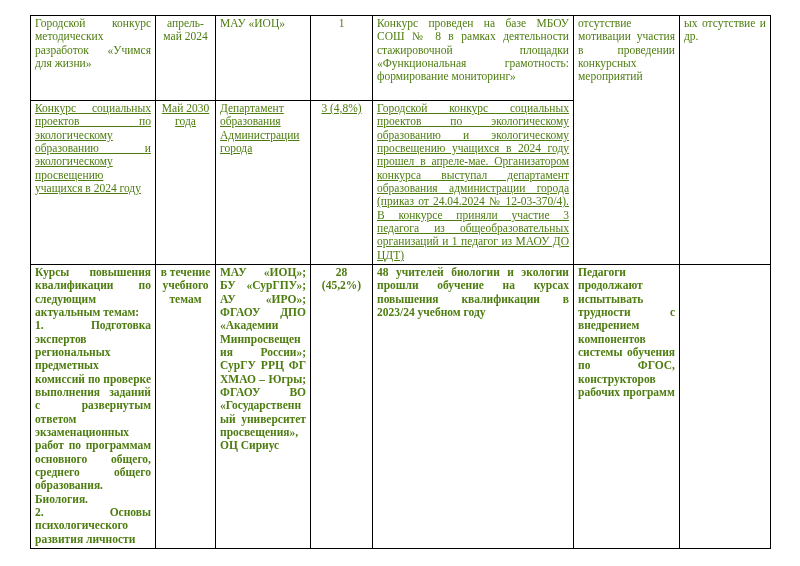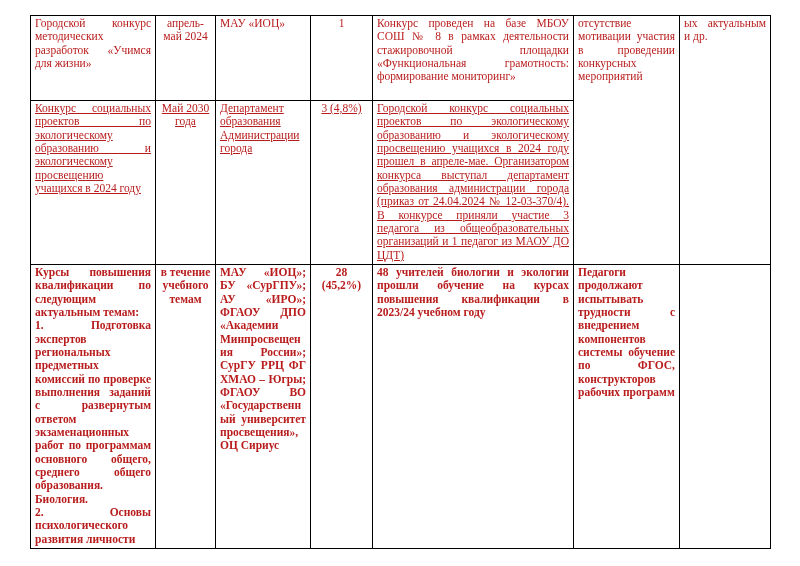--- a/index.html
+++ b/index.html
@@ -7,21 +7,21 @@
     padding: 0;
     background: #ffffff;
   }
   .page {
     position: relative;
     width: 800px;
     height: 566px;
     background: #ffffff;
     overflow: hidden;
     font-family: "Liberation Serif", "DejaVu Serif", serif;
-    color: #b91c1c;
+    color: #4d7c0f;
   }
   table.doc {
     position: absolute;
     left: 30px;
     top: 15px;
     width: 740px;
     border-collapse: collapse;
     table-layout: fixed;
     font-size: 11.5px;
     line-height: 1.16;
@@ -55,35 +55,35 @@
       <col style="width:91px">
     </colgroup>
     <tbody>
       <tr class="r1">
         <td class="just">Городской конкурс методических разработок «Учимся для жизни»</td>
         <td class="ctr">апрель-май 2024</td>
         <td class="just">МАУ «ИОЦ»</td>
         <td class="ctr">1</td>
         <td class="just">Конкурс проведен на базе МБОУ СОШ № 8 в рамках деятельности стажировочной площадки «Функциональная грамотность: формирование  мониторинг»</td>
         <td class="just" rowspan="2">отсутствие мотивации участия в проведении конкурсных мероприятий</td>
-        <td class="just" rowspan="2">ых актуальным и др.</td>
+        <td class="just" rowspan="2">ых отсутствие и др.</td>
       </tr>
       <tr class="r2">
         <td class="just">Конкурс социальных проектов по экологическому образованию и экологическому просвещению учащихся в 2024 году</td>
         <td class="ctr">Май 2030 года</td>
         <td class="just">Департамент образования Администрации города</td>
         <td class="ctr">3 (4,8%)</td>
         <td class="just">Городской конкурс социальных проектов по экологическому образованию и экологическому просвещению учащихся в 2024 году прошел в апреле-мае. Организатором конкурса выступал департамент образования администрации города (приказ от 24.04.2024 № 12-03-370/4). В конкурсе приняли участие 3 педагога из общеобразовательных организаций и 1 педагог из МАОУ ДО ЦДТ)</td>
       </tr>
       <tr class="r3">
         <td class="just pre">Курсы повышения квалификации по следующим актуальным темам:
 1.   Подготовка экспертов региональных предметных комиссий по проверке выполнения заданий с развернутым ответом экзаменационных работ по программам основного общего, среднего общего образования. Биология.
 2.   Основы психологического развития личности</td>
         <td class="ctr">в течение учебного темам</td>
         <td class="just">МАУ «ИОЦ»; БУ «СурГПУ»; АУ «ИРО»; ФГАОУ ДПО «Академии Минпросвещения России»; СурГУ РРЦ ФГ ХМАО – Югры; ФГАОУ ВО «Государственный университет просвещения», ОЦ Сириус</td>
         <td class="ctr">28 (45,2%)</td>
         <td class="just">48 учителей биологии и экологии прошли  обучение на курсах повышения квалификации в 2023/24 учебном году</td>
-        <td class="just">Педагоги продолжают испытывать трудности с внедрением компонентов системы обучение по ФГОС, конструкторов рабочих программ</td>
+        <td class="just">Педагоги продолжают испытывать трудности с внедрением компонентов системы обучения по ФГОС, конструкторов рабочих программ</td>
         <td class="just"></td>
       </tr>
     </tbody>
   </table>
 </div>
 
 </body></html>

